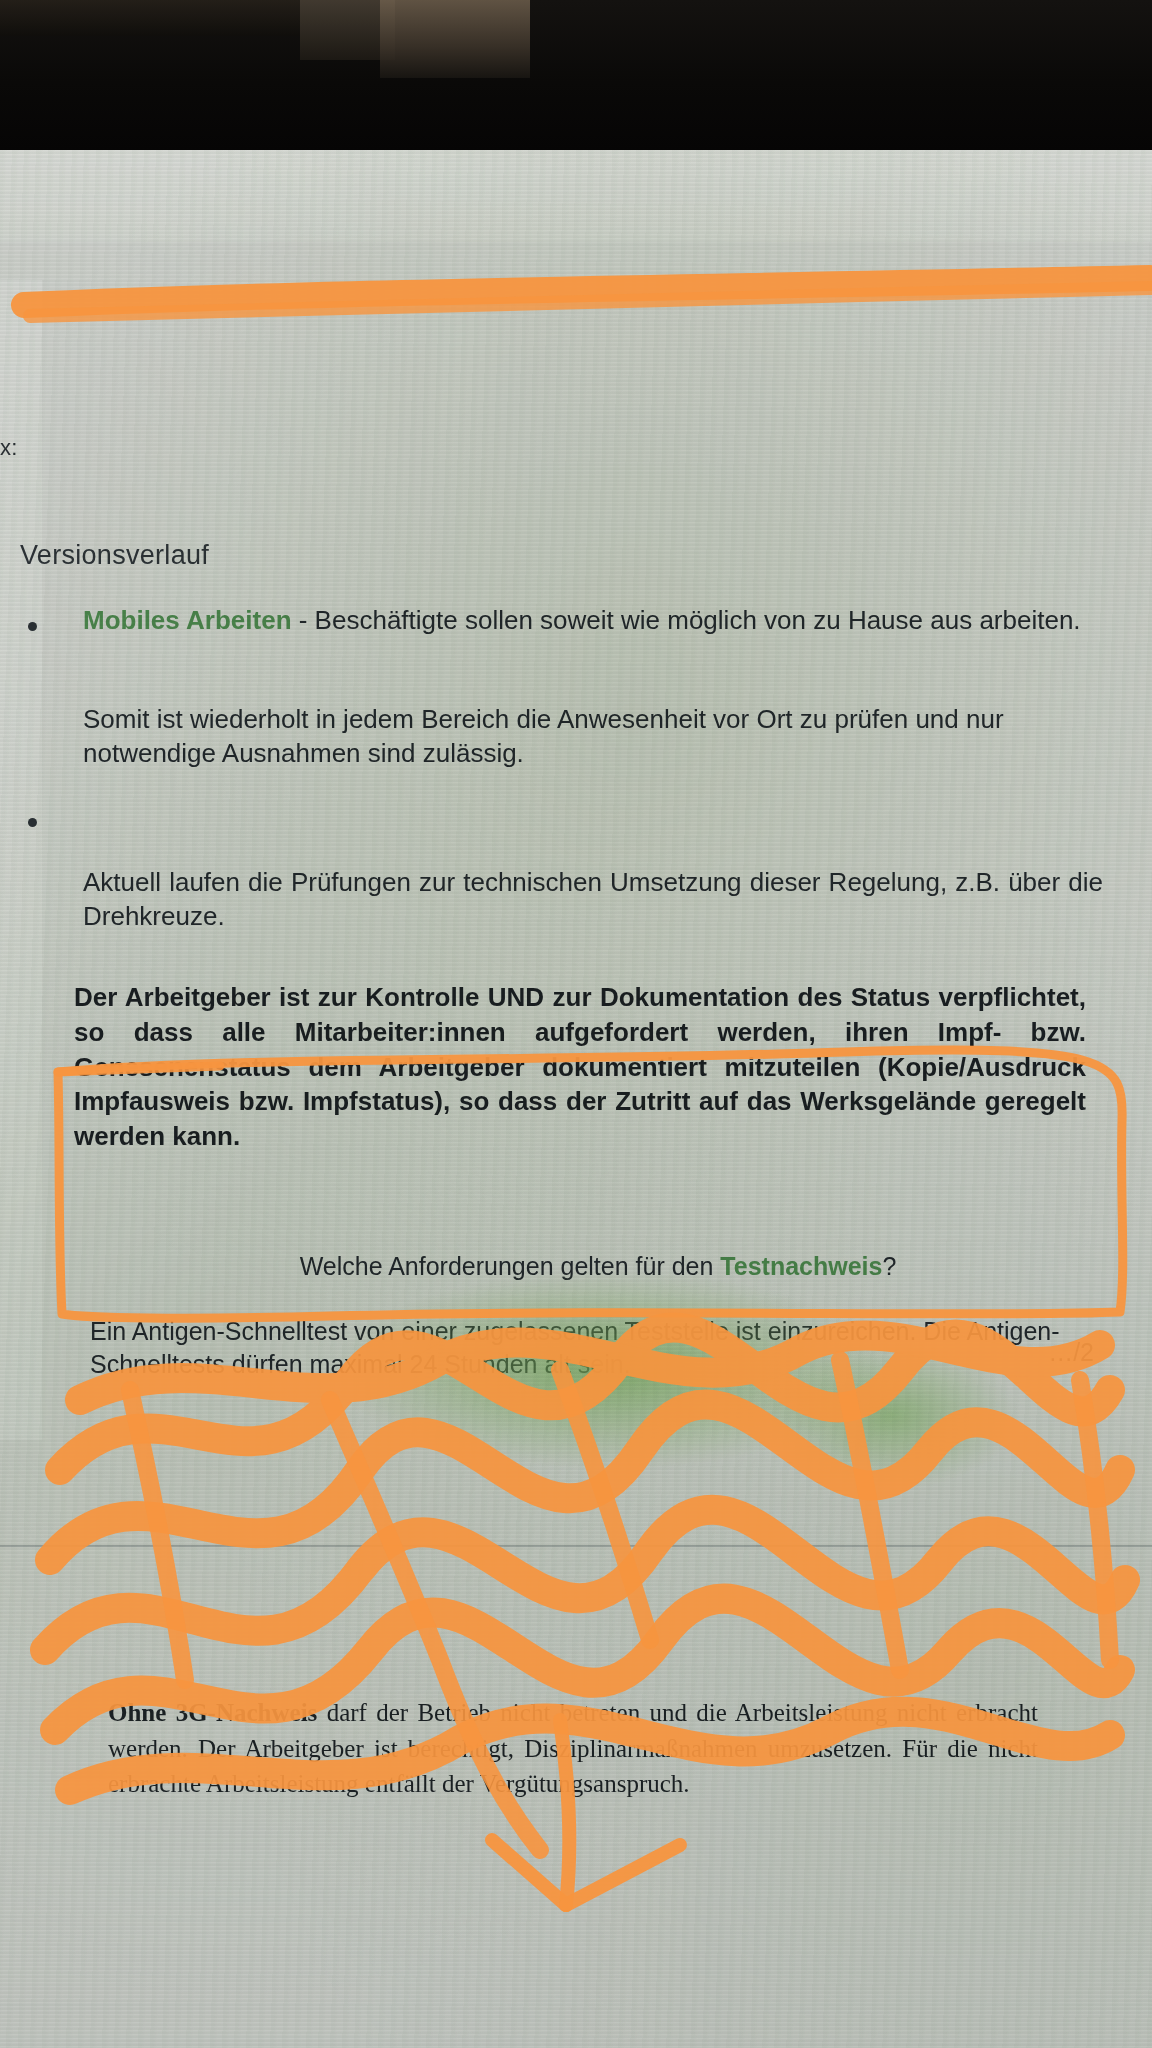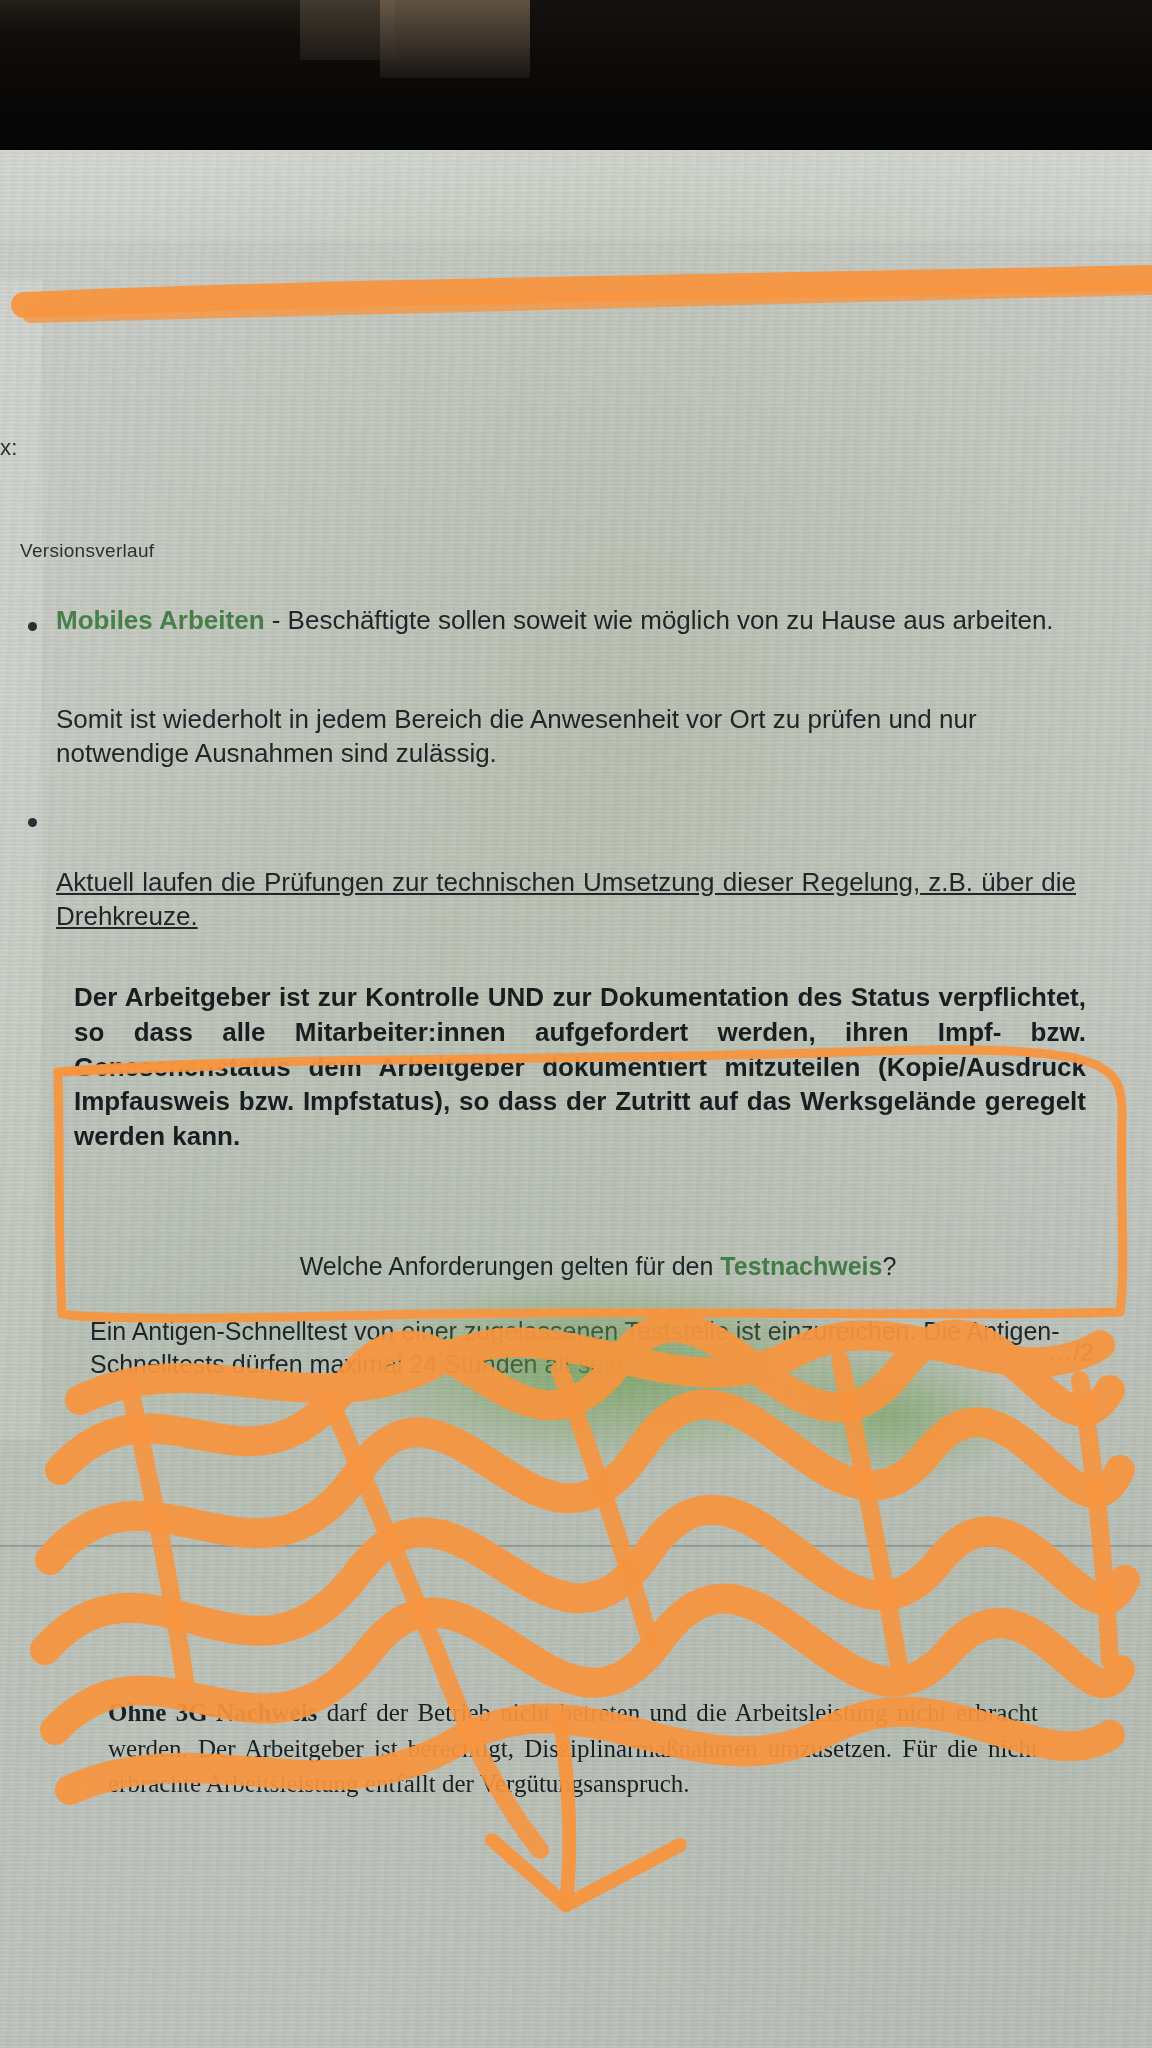--- a/index.html
+++ b/index.html
@@ -120,28 +120,28 @@
   .doc-panel-left {
     position: absolute;
     left: 0; top: 130px;
     width: 42px; height: 1160px;
     background: rgba(228,231,226,0.45);
   }
 
   .section-title {
     position: absolute;
     left: 20px; top: 390px;
-    font-size: 19px;
+    font-size: 27px;
     color: #2e3439;
     letter-spacing: .3px;
   }
 
   .body-block {
     position: absolute;
-    left: 56px;
+    left: 83px;
     width: 1020px;
     font-size: 26px;
     line-height: 1.32;
     color: #23292e;
   }
   .bullet-dot {
     position: absolute;
     left: 28px;
     width: 9px; height: 9px;
     border-radius: 50%;
@@ -150,21 +150,21 @@
   .green {
     color: #4e8a50;
     font-weight: 600;
   }
   .bold-para {
     font-weight: 700;
     color: #1b2024;
     text-align: justify;
     line-height: 1.34;
   }
-  .just { text-align: justify; text-decoration: underline; }
+  .just { text-align: justify; }
 
   .pagenum {
     position: absolute;
     right: 58px; top: 1188px;
     font-size: 25px;
     color: #2b3136;
   }
 
   .footer-rule {
     position: absolute;

